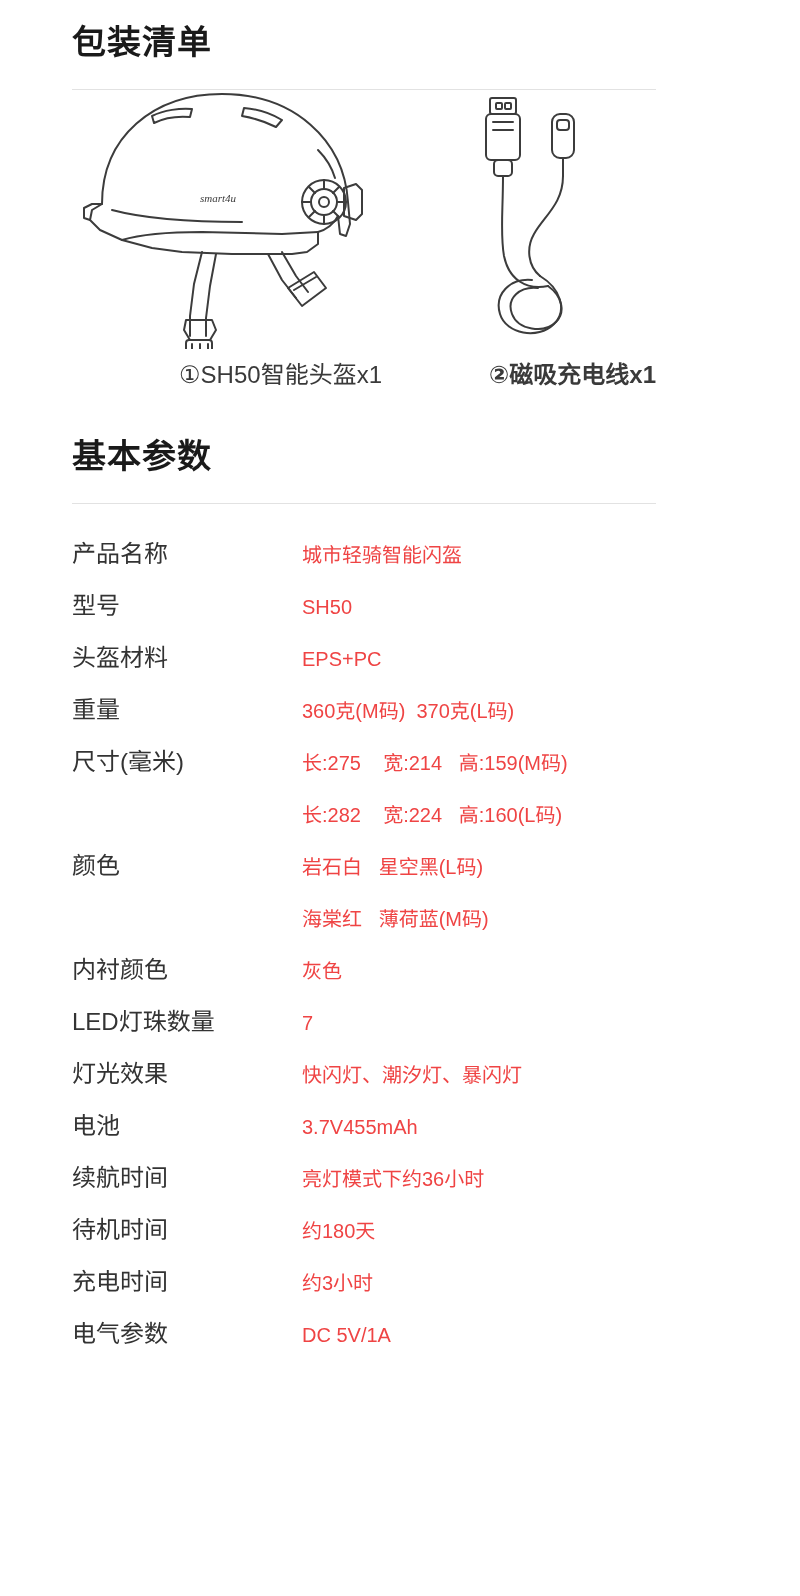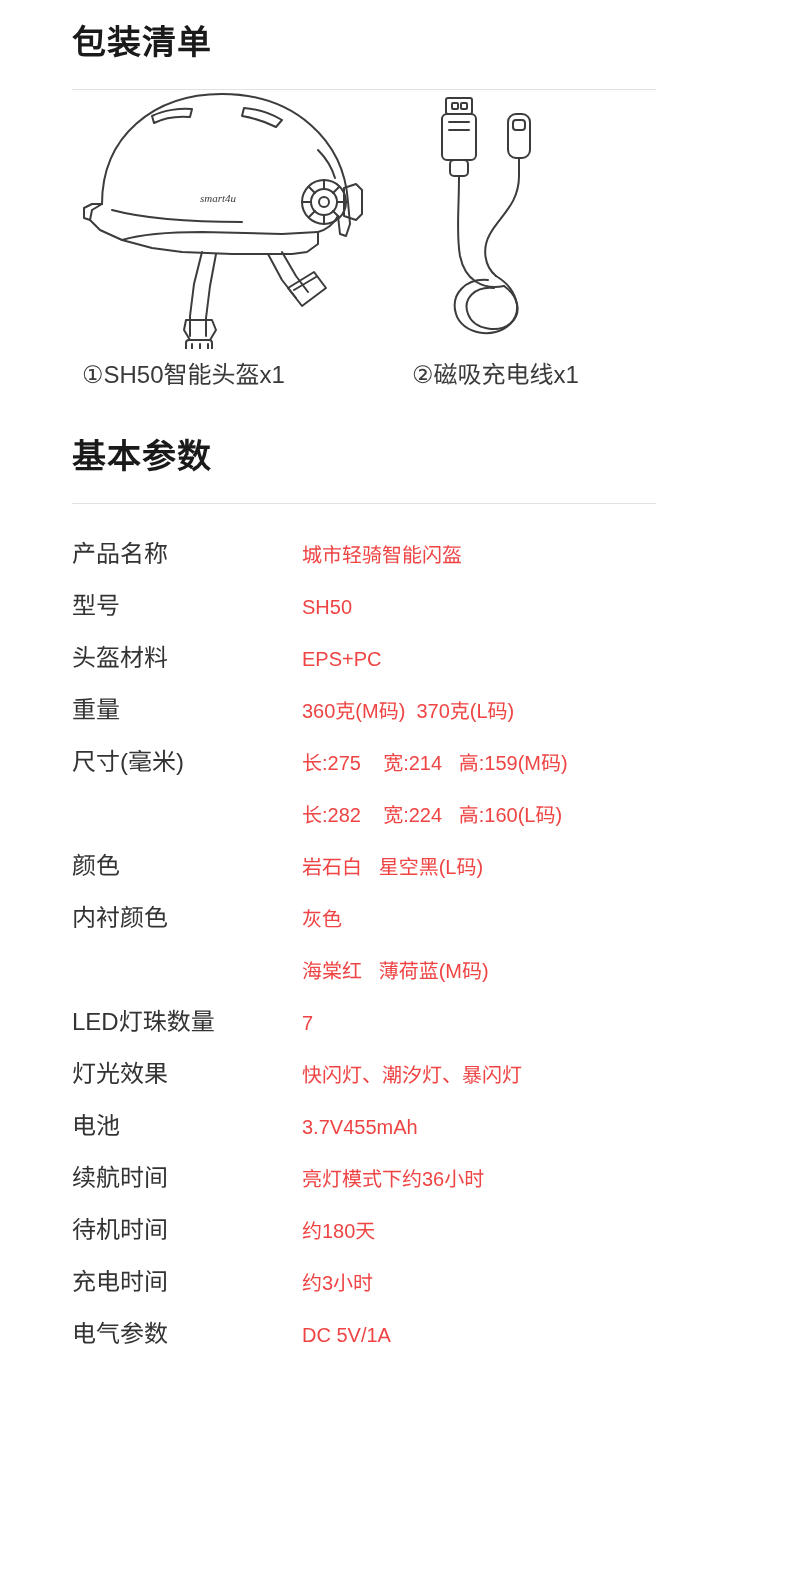--- a/index.html
+++ b/index.html
@@ -41,29 +41,30 @@
     display: flex;
     flex-direction: row;
     align-items: flex-end;
     justify-content: flex-start;
     margin-top: 30px;
     height: 270px;
   }
   .item {
     display: flex;
     flex-direction: column;
-    align-items: flex-start;
+    align-items: flex-end;
   }
   .item-helmet {
     width: 330px;
     margin-left: 10px;
   }
   .item-cable {
     width: 310px;
     margin-left: 30px;
+    font-weight: bold;
   }
   .item-figure {
     height: 265px;
     display: flex;
     align-items: center;
     justify-content: center;
   }
   .item-caption {
     font-size: 24px;
     color: #3a3a3a;
@@ -211,29 +212,29 @@
       <div class="param-value">长:275    宽:214   高:159(M码)</div>
     </div>
     <div class="param-row continuation">
       <div class="param-label">尺寸(毫米)</div>
       <div class="param-value">长:282    宽:224   高:160(L码)</div>
     </div>
     <div class="param-row">
       <div class="param-label">颜色</div>
       <div class="param-value">岩石白   星空黑(L码)</div>
     </div>
-    <div class="param-row">
-      <div class="param-label">内衬颜色</div>
-      <div class="param-value">灰色</div>
-    </div>
     <div class="param-row continuation">
       <div class="param-label">颜色</div>
       <div class="param-value">海棠红   薄荷蓝(M码)</div>
     </div>
     <div class="param-row">
+      <div class="param-label">内衬颜色</div>
+      <div class="param-value">灰色</div>
+    </div>
+    <div class="param-row">
       <div class="param-label">LED灯珠数量</div>
       <div class="param-value">7</div>
     </div>
     <div class="param-row">
       <div class="param-label">灯光效果</div>
       <div class="param-value">快闪灯、潮汐灯、暴闪灯</div>
     </div>
     <div class="param-row">
       <div class="param-label">电池</div>
       <div class="param-value">3.7V455mAh</div>

